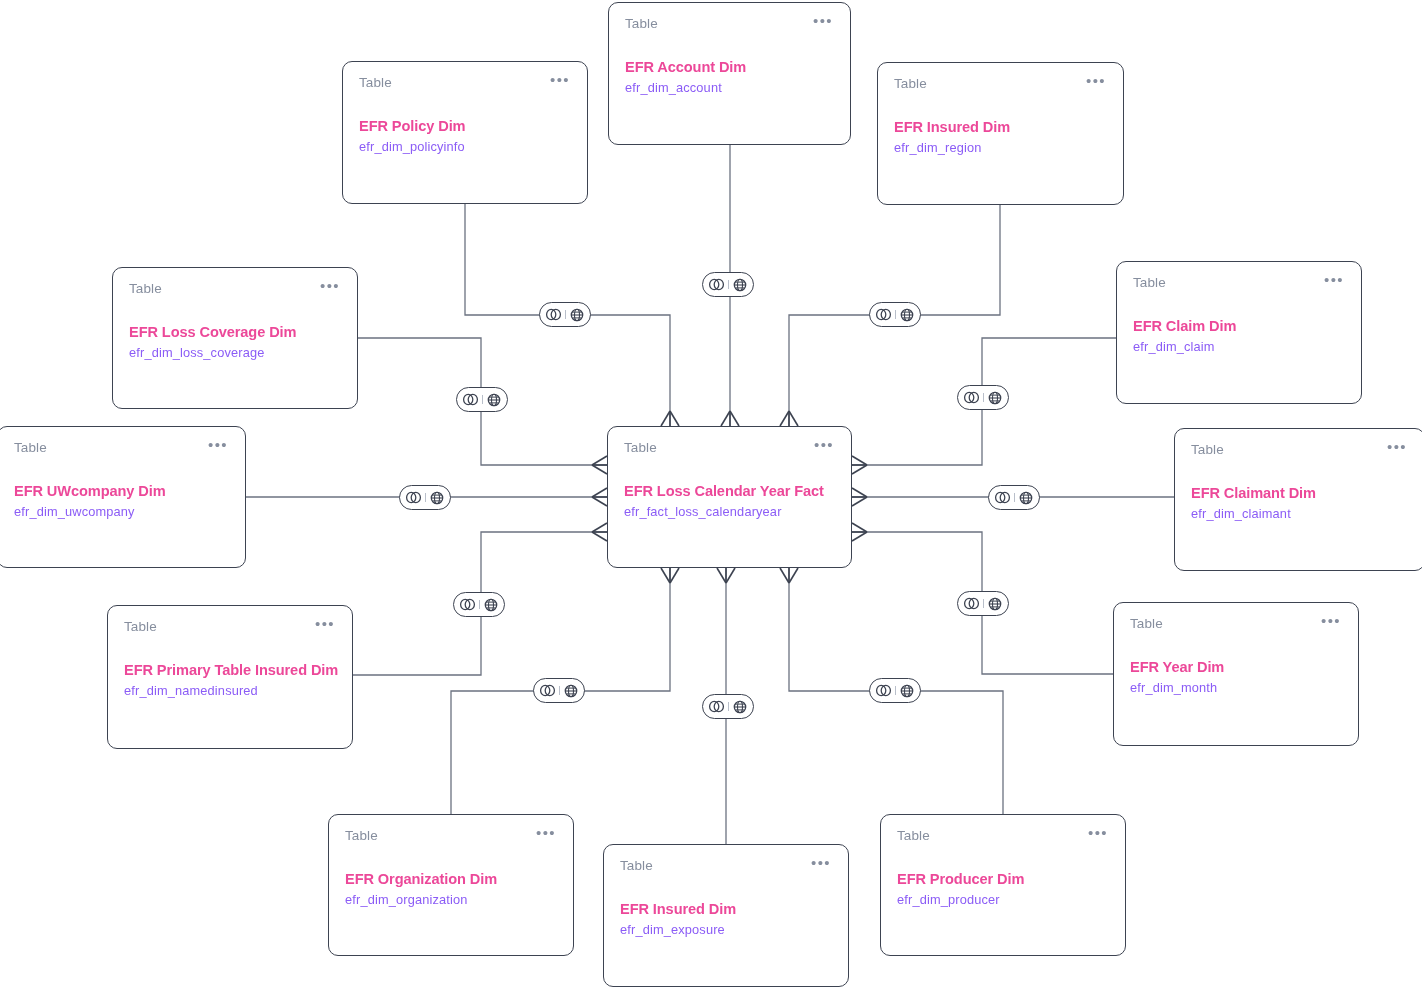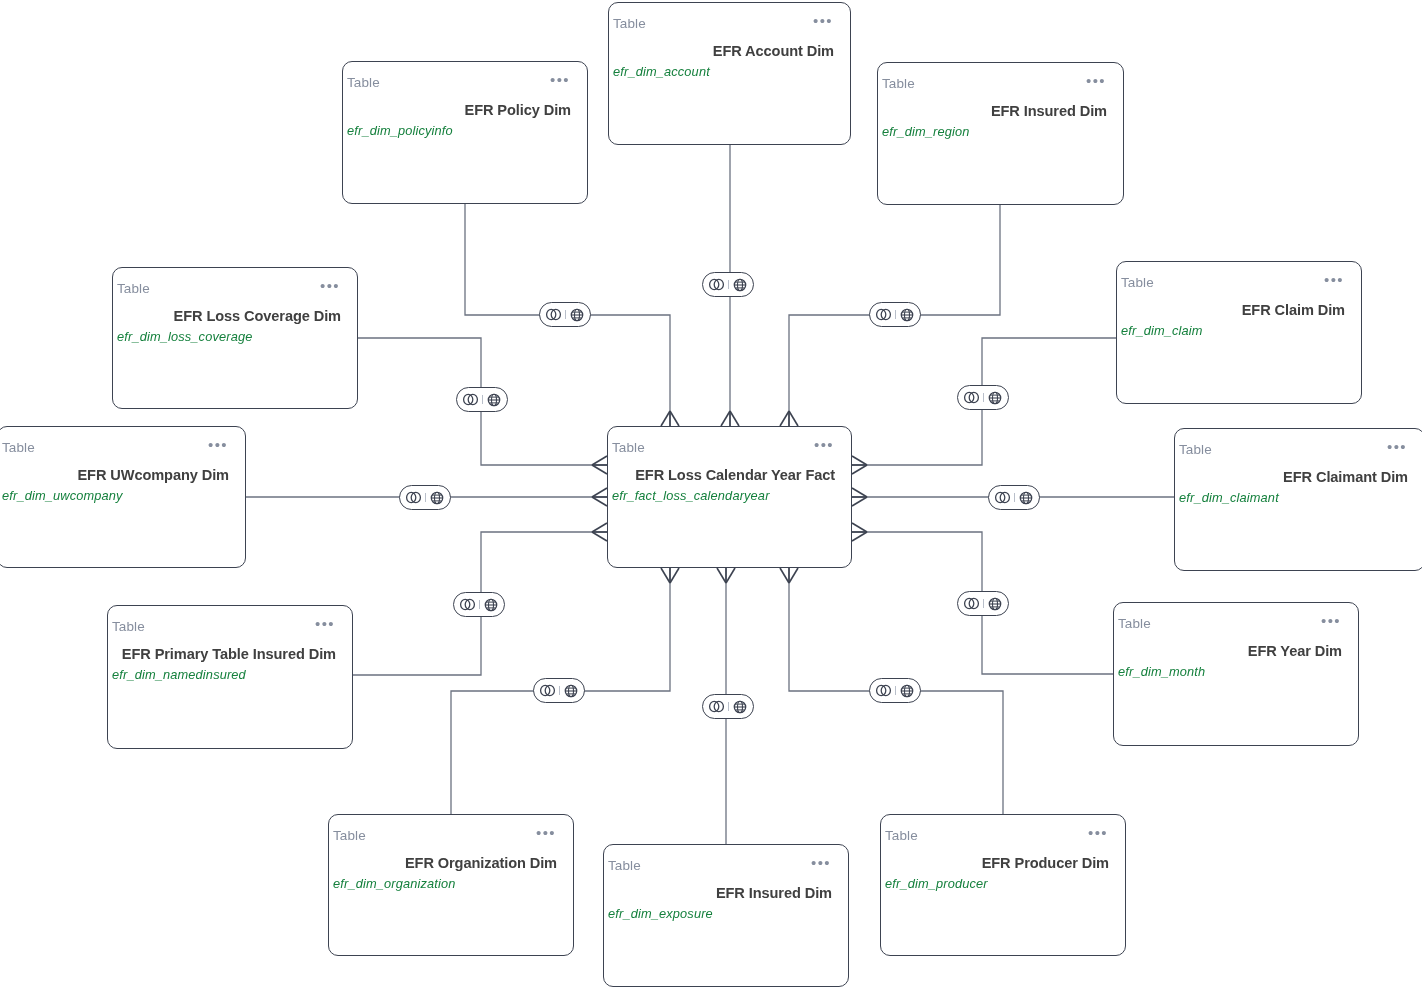--- a/index.html
+++ b/index.html
@@ -25,21 +25,21 @@
     width: 1422px;
     height: 990px;
     pointer-events: none;
   }
   .node {
     position: absolute;
     box-sizing: border-box;
     background: #ffffff;
     border: 1.4px solid #3d4351;
     border-radius: 10px;
-    padding: 13px 16px 0 4px;
+    padding: 13px 16px 0 16px;
     overflow: hidden;
   }
   .node-head {
     display: flex;
     align-items: flex-start;
     justify-content: space-between;
     height: 18px;
   }
   .node-kind {
     font-size: 13.5px;
@@ -50,37 +50,35 @@
   .node-menu {
     color: #868e9e;
     font-size: 15px;
     line-height: 10px;
     letter-spacing: 1.4px;
     cursor: pointer;
     padding: 0 1px;
     user-select: none;
   }
   .node-title {
-    margin-top: 8px;
+    margin-top: 24px;
     font-size: 14.6px;
     font-weight: 700;
-    color: #404040;
+    color: #ec4899;
     line-height: 18px;
     letter-spacing: -0.1px;
     white-space: nowrap;
-    text-align: right;
   }
   .node-sub {
     margin-top: 4px;
     font-size: 12.8px;
-    color: #15803d;
+    color: #8b5cf6;
     line-height: 16px;
     letter-spacing: 0.15px;
     white-space: nowrap;
-    font-style: italic;
   }
   .badge {
     position: absolute;
     box-sizing: border-box;
     width: 52px;
     height: 25px;
     border: 1.3px solid #3d4351;
     border-radius: 13px;
     background: #ffffff;
     display: flex;

